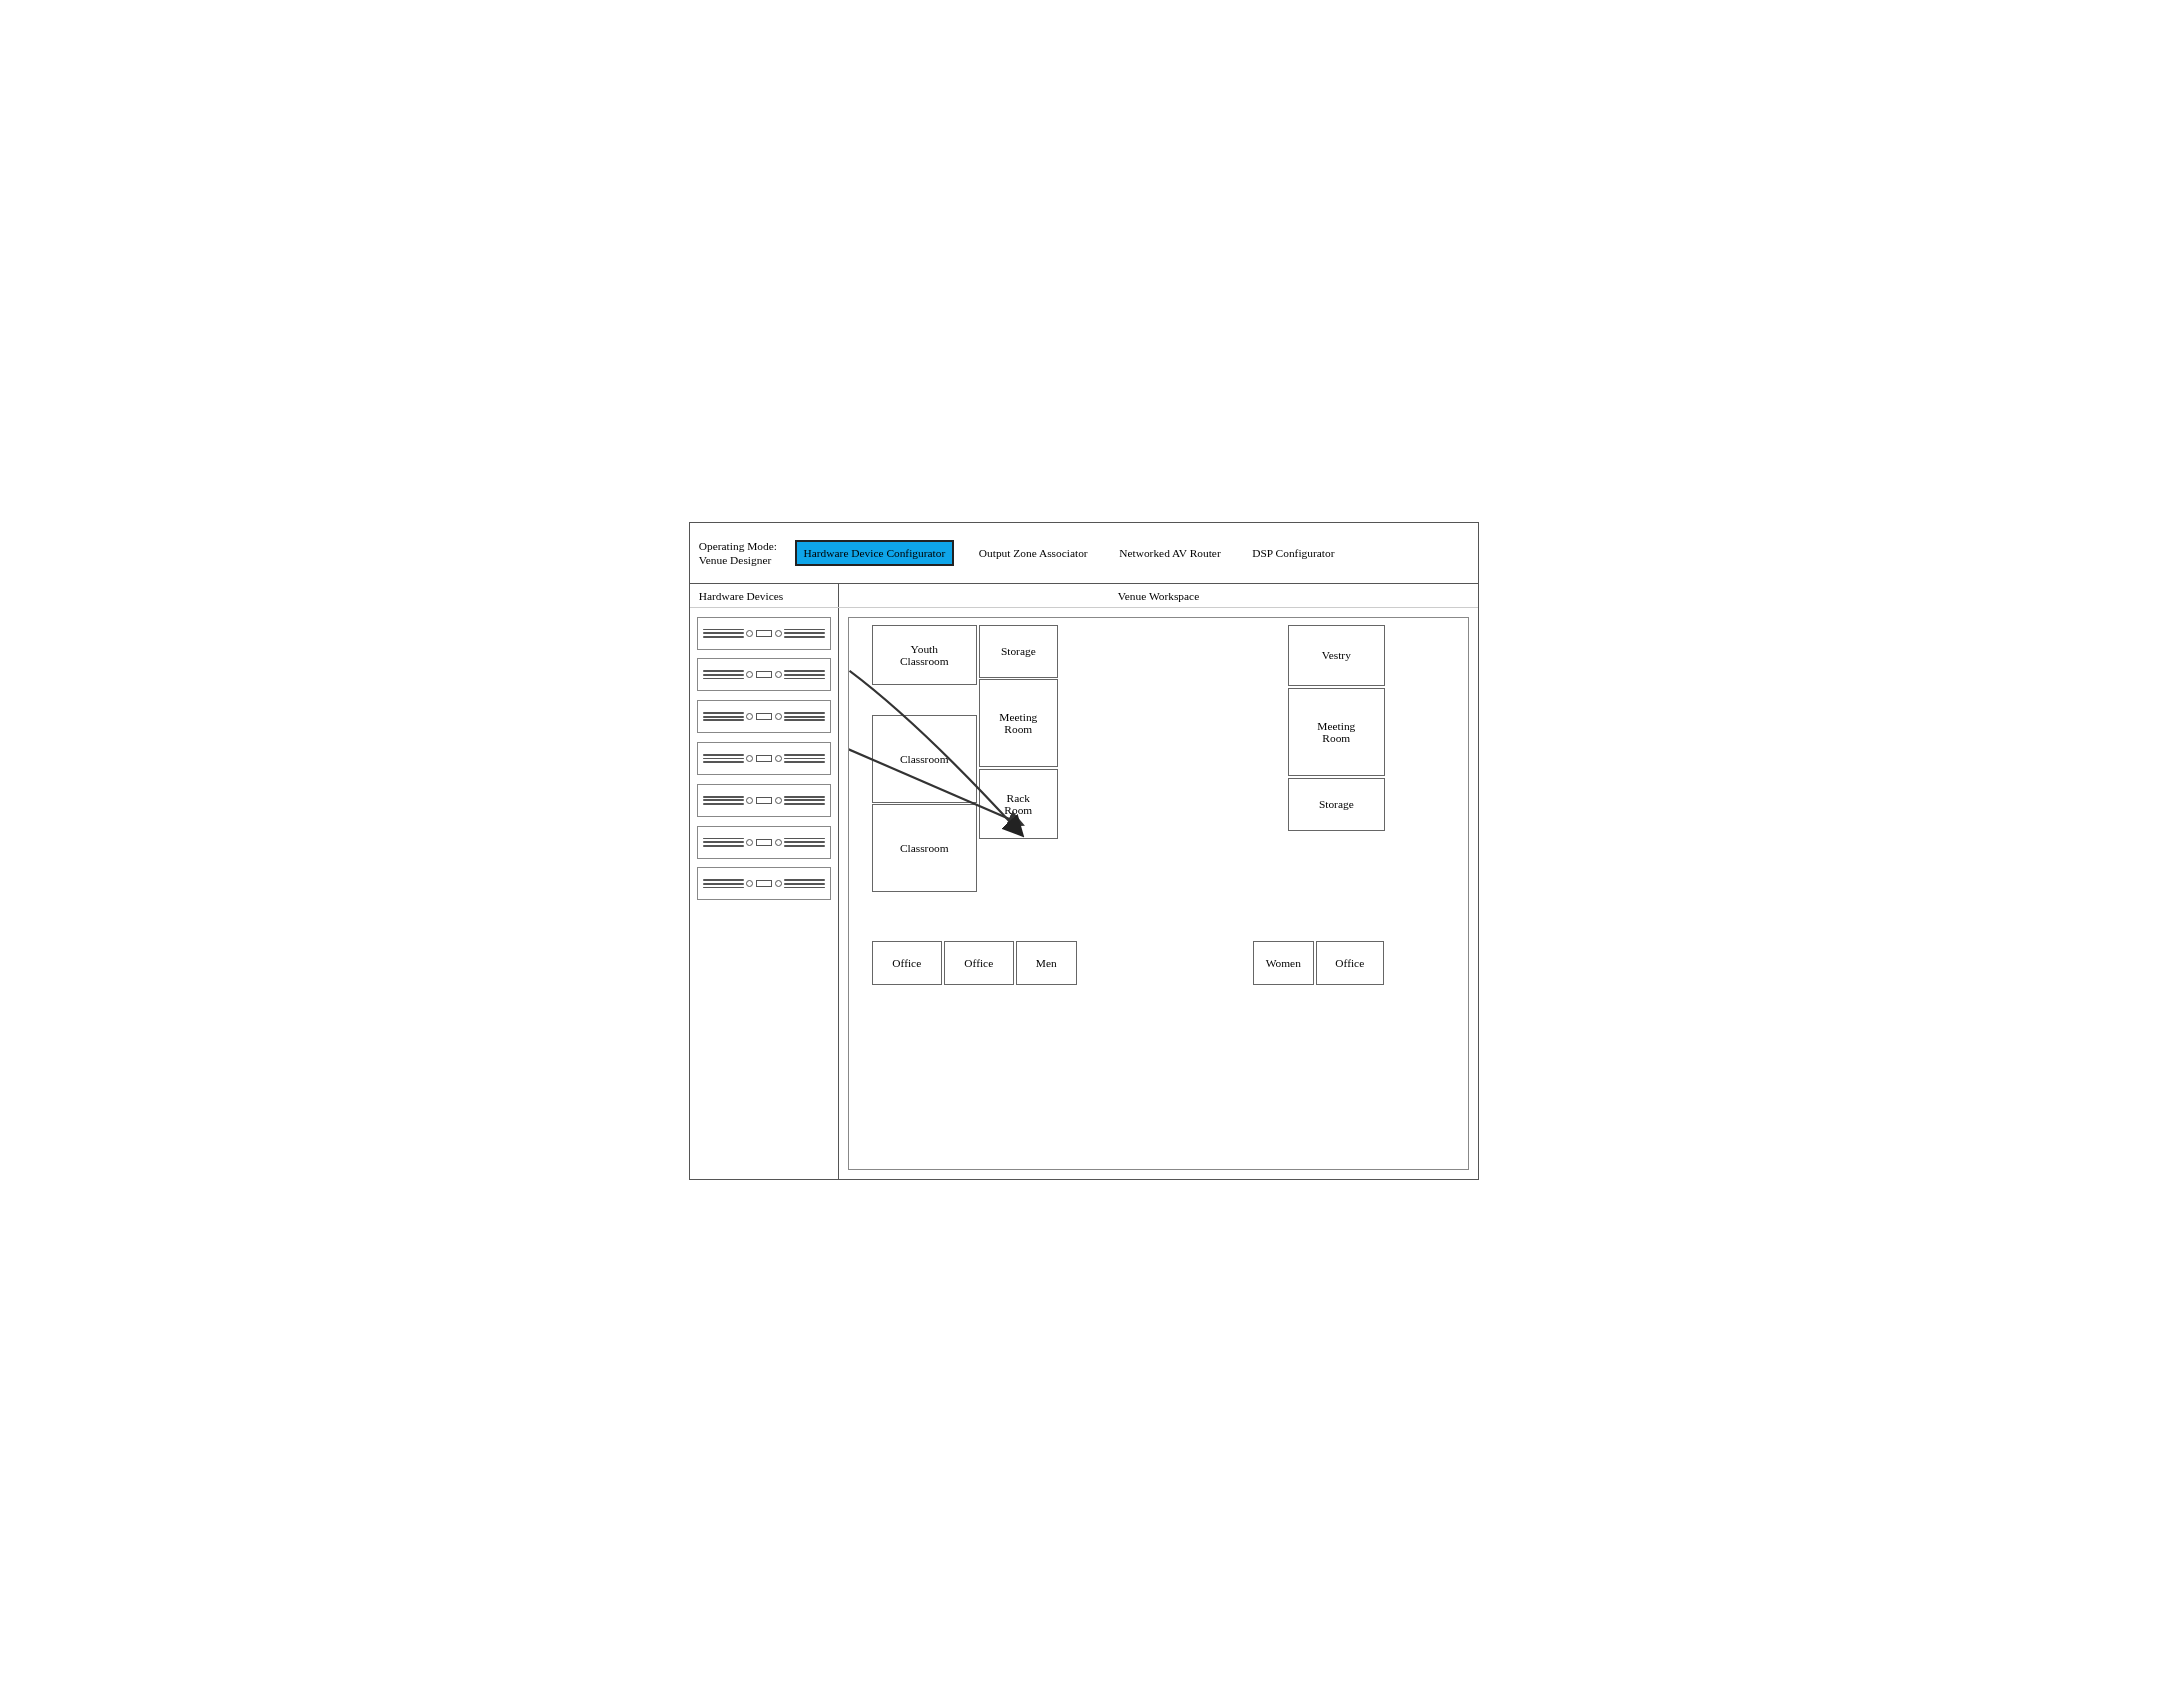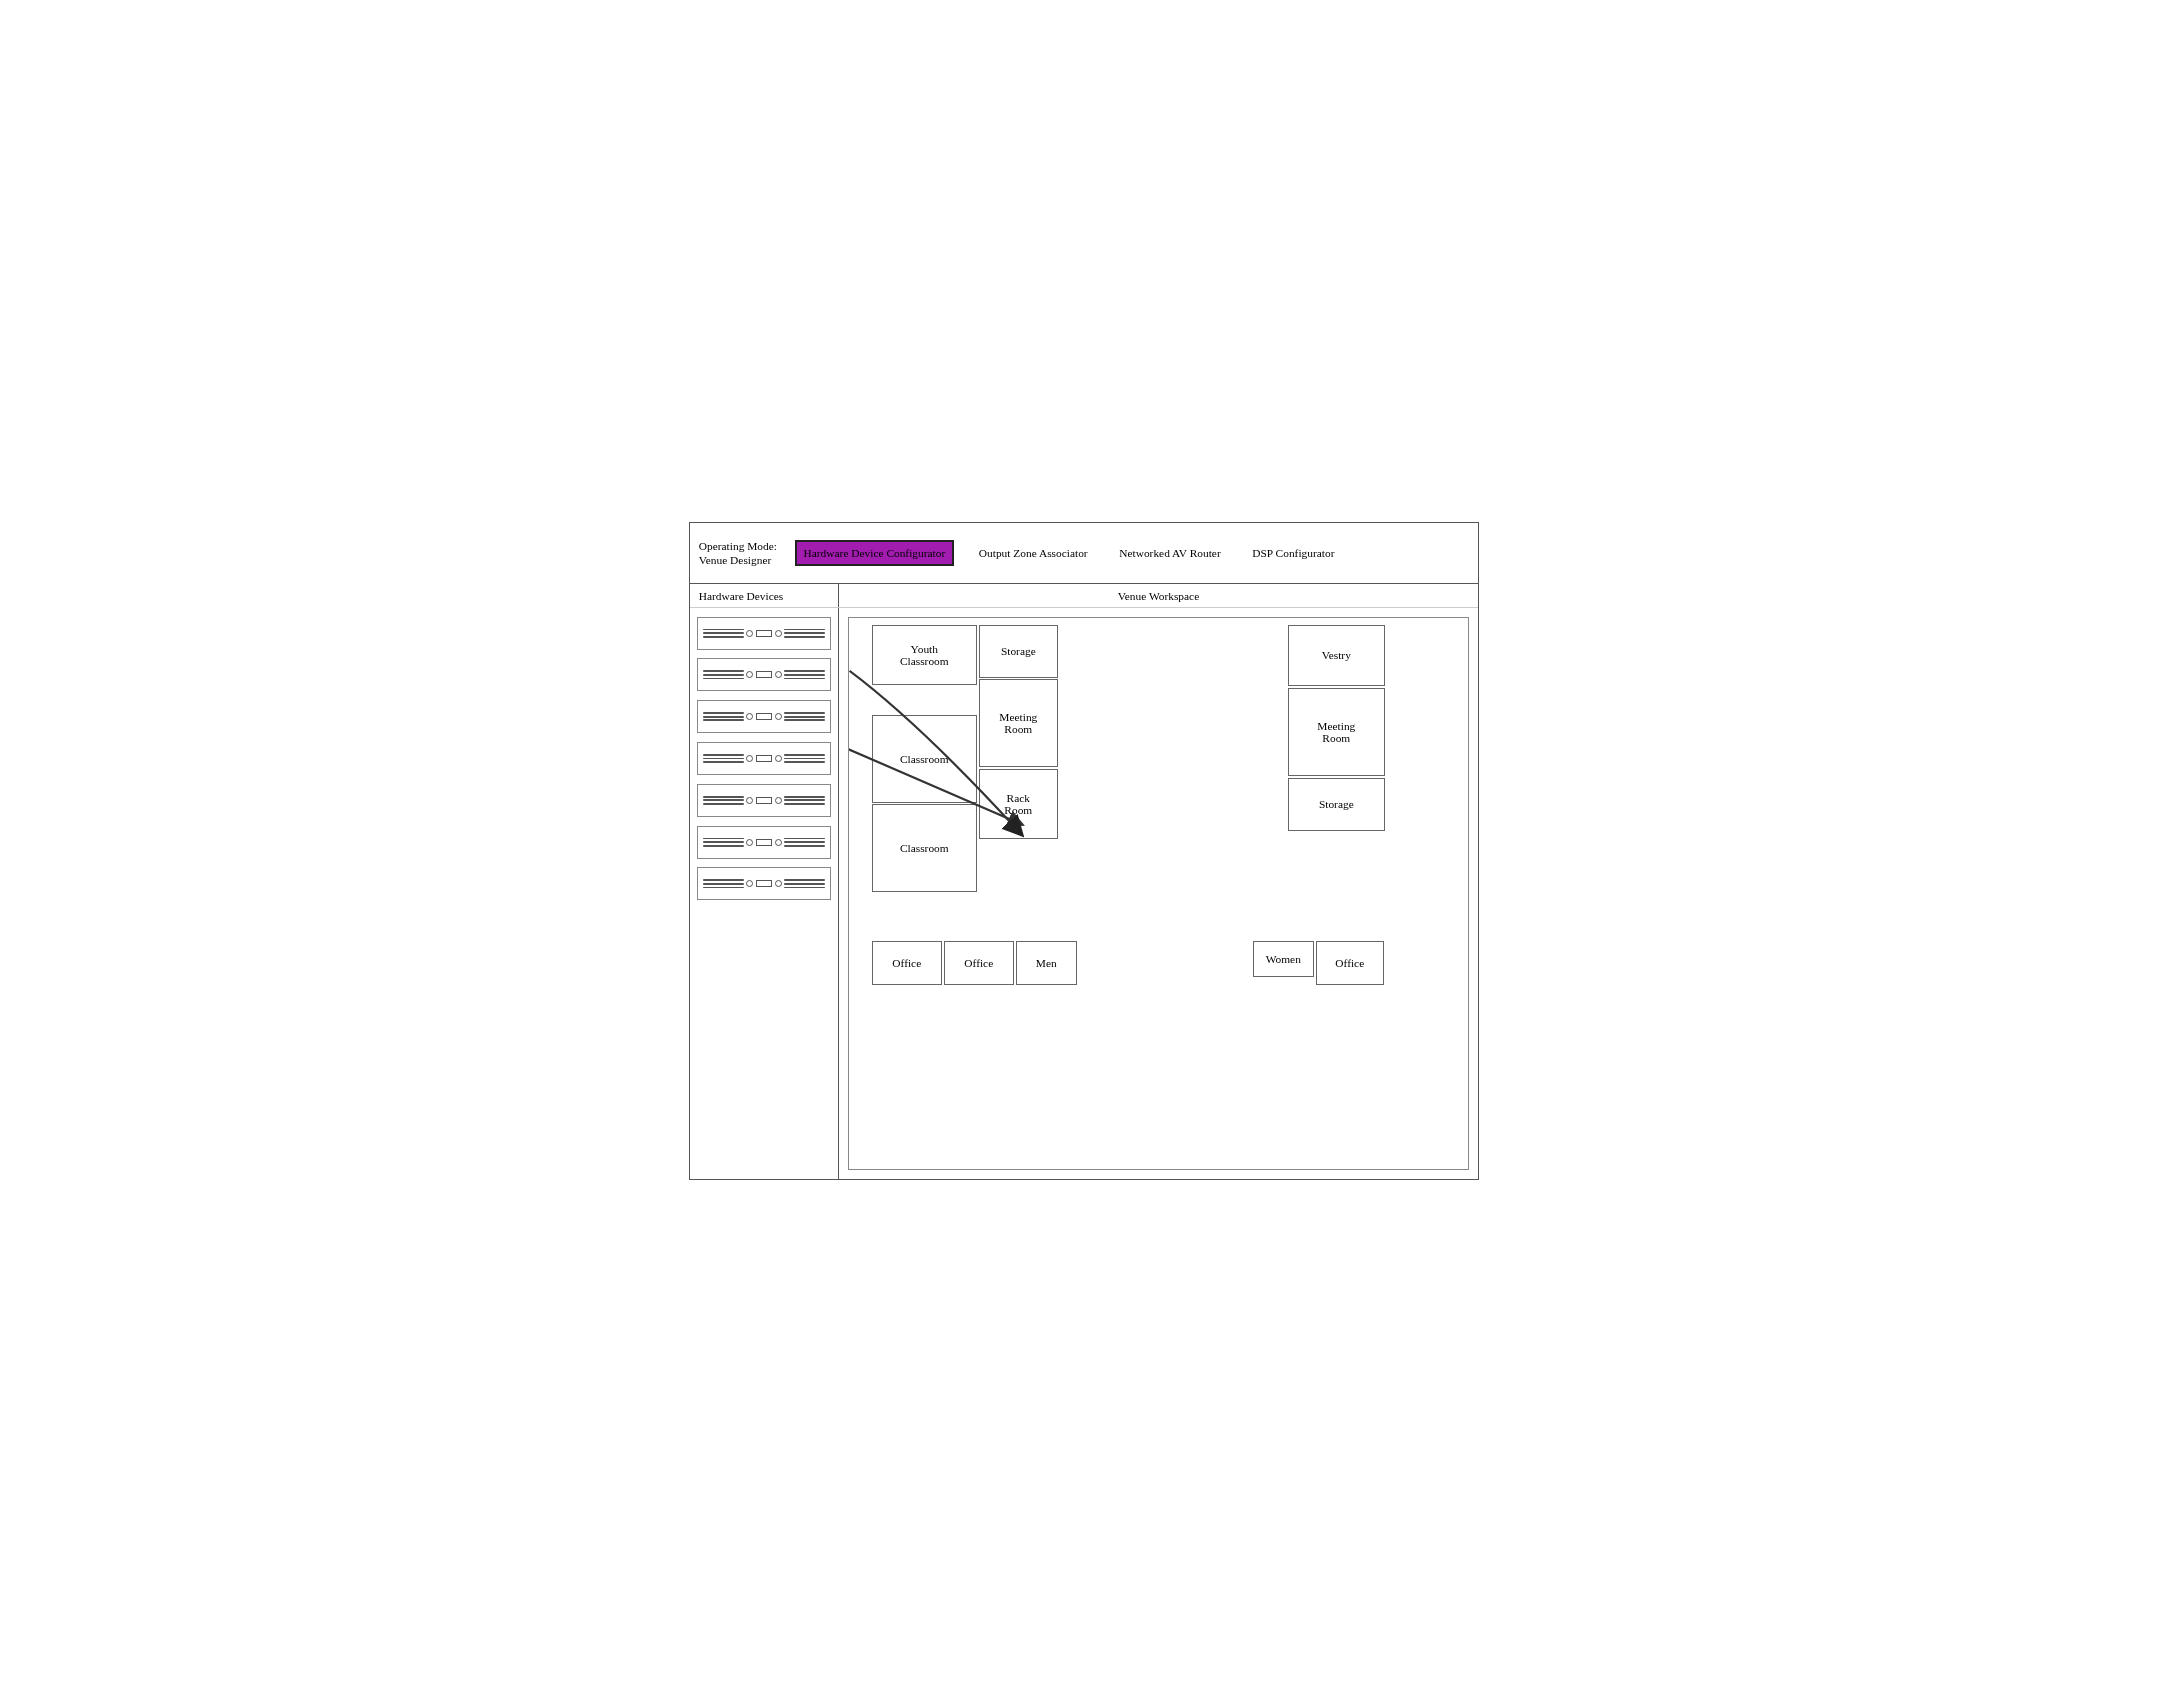--- a/index.html
+++ b/index.html
@@ -63,21 +63,21 @@
       padding: 3.5px 7px;
       font-size: 11.4px;
       font-family: 'Times New Roman', serif;
       text-align: center;
       cursor: pointer;
       white-space: nowrap;
       min-width: 61px;
     }
     .menu-btn.active {
       border: 2.6px solid #222;
-      background: #a21caf;
+      background: #0ea5e9;
     }
     .menu-item-plain {
       font-size: 11.4px;
       font-family: 'Times New Roman', serif;
       text-align: center;
       cursor: pointer;
       white-space: nowrap;
       padding: 3.5px 7px;
     }
     .main-area {
@@ -348,21 +348,21 @@
         <div class="room" style="left:23px;top:97px;width:105px;height:88px;">Classroom</div>
         <div class="room" style="left:130px;top:61px;width:79px;height:88px;">Meeting<br>Room</div>
         <div class="room" style="left:439px;top:70px;width:97px;height:88px;">Meeting<br>Room</div>
         <div class="room" style="left:23px;top:186px;width:105px;height:88px;">Classroom</div>
         <div class="room" style="left:130px;top:151px;width:79px;height:70px;">Rack<br>Room</div>
         <div class="room" style="left:439px;top:160px;width:97px;height:53px;">Storage</div>
 
         <div class="room" style="left:23px;top:323px;width:70px;height:44px;">Office</div>
         <div class="room" style="left:95px;top:323px;width:70px;height:44px;">Office</div>
         <div class="room" style="left:167px;top:323px;width:61px;height:44px;">Men</div>
-        <div class="room" style="left:404px;top:323px;width:61px;height:36px;">Women</div>
+        <div class="room" style="left:404px;top:323px;width:61px;height:44px;">Women</div>
         <div class="room" style="left:467px;top:323px;width:68px;height:44px;">Office</div>
 
         <svg class="arrow-overlay" viewBox="0 0 702 626" width="616" height="550">
           <defs>
             <marker id="arrowhead" markerWidth="8" markerHeight="8" refX="4" refY="4" orient="auto">
               <polygon points="0 0, 8 4, 0 8" fill="#333"></polygon>
             </marker>
           </defs>
 
           <line x1="-160" y1="80" x2="190" y2="232" stroke="#333" stroke-width="2.5" marker-end="url(#arrowhead)"></line>

